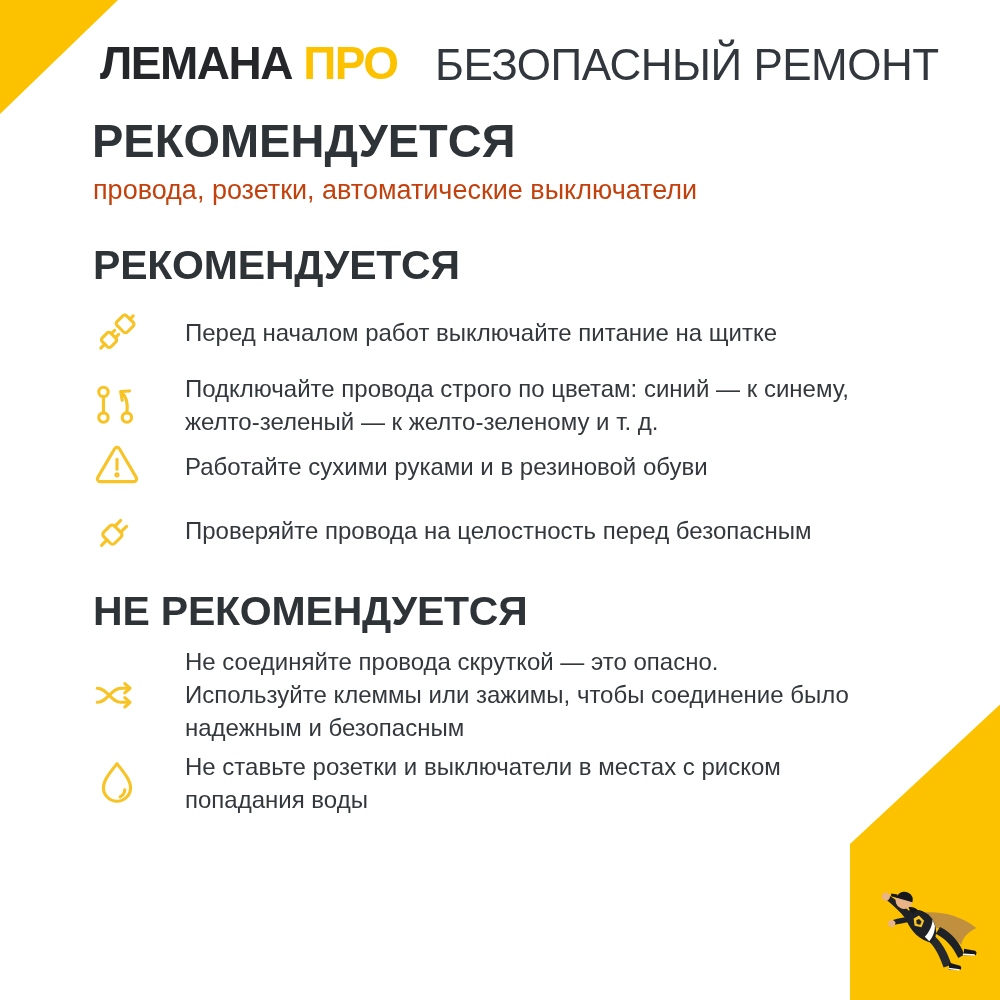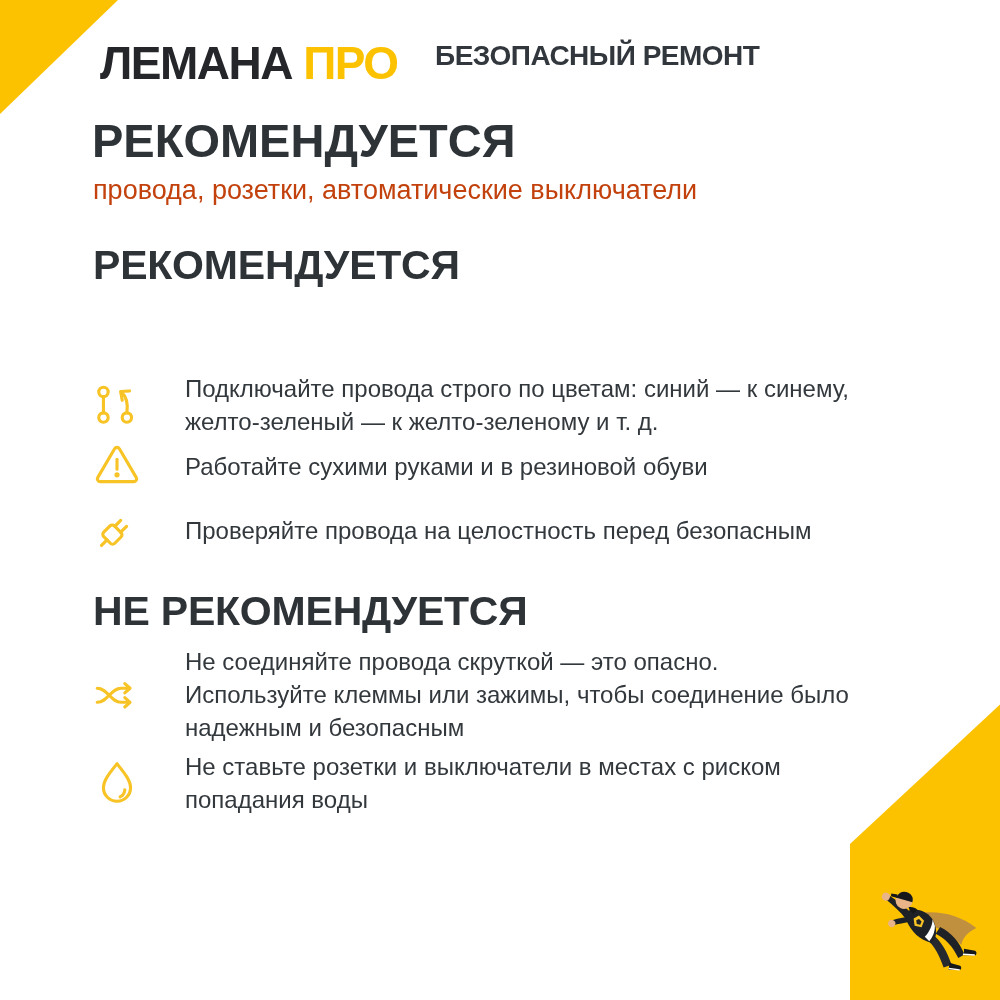--- a/index.html
+++ b/index.html
@@ -19,21 +19,21 @@
     background:#FCC200;
     clip-path:polygon(100% 1.5%,0 48%,0 100%,100% 100%);
   }
   .mascot{position:absolute;left:4px;top:158px;}
   .header{position:absolute;left:100px;top:36px;width:860px;display:flex;align-items:flex-end;}
   .logo{font-size:46px;font-weight:800;letter-spacing:-1.5px;white-space:nowrap;}
   .logo .p1{color:#24262A;}
   .logo .p2{color:#FCC200;}
   .doc-title{
     position:absolute;left:435px;top:40px;
-    font-size:28px;font-weight:700;letter-spacing:-0.5px;color:#31373C;white-space:nowrap;
+    font-size:44px;font-weight:400;letter-spacing:-0.5px;color:#31373C;white-space:nowrap;
   }
   .cat-title{
     position:absolute;left:92px;top:113px;
     font-size:47px;font-weight:800;letter-spacing:0px;color:#2E3338;white-space:nowrap;
   }
   .cat-sub{
     position:absolute;left:93px;top:175px;
     font-size:27px;color:#c2410c;white-space:nowrap;
   }
   .sec-head{
@@ -65,20 +65,33 @@
       <span class="p2">ПРО</span>
     </div>
   </div>
   <div class="doc-title">БЕЗОПАСНЫЙ РЕМОНТ</div>
 
   <div class="cat-title">РЕКОМЕНДУЕТСЯ</div>
   <div class="cat-sub">провода, розетки, автоматические выключатели</div>
 
   <div class="sec-head rec">РЕКОМЕНДУЕТСЯ</div>
 
+  <div class="row r1">
+    <svg class="ic" viewBox="0 0 48 48" width="50" height="50">
+      <g transform="rotate(-45 24 24)">
+        <line x1="2" y1="24" x2="7.5" y2="24"></line>
+        <rect x="7.5" y="18" width="11.5" height="12" rx="2.5"></rect>
+        <line x1="19" y1="21.3" x2="23.5" y2="21.3"></line>
+        <line x1="19" y1="26.7" x2="23.5" y2="26.7"></line>
+        <rect x="28.5" y="17" width="13" height="14" rx="2.5"></rect>
+        <line x1="41.5" y1="24" x2="46" y2="24"></line>
+      </g>
+    </svg>
+    <div class="txt">Перед началом работ выключайте питание на щитке</div>
+  </div>
 
   <div class="row r2">
     <svg class="ic" viewBox="0 0 48 48" width="50" height="50">
       <circle cx="11" cy="11.5" r="4.5"></circle>
       <line x1="11" y1="16" x2="11" y2="31.5"></line>
       <circle cx="11" cy="36" r="4.5"></circle>
       <circle cx="33.5" cy="36" r="4.5"></circle>
       <path d="M33.5,31.5 C34.5,24.5 34.5,17 28,11.5"></path>
       <path d="M29,19.5 L27.5,11 L36,10.5"></path>
     </svg>

